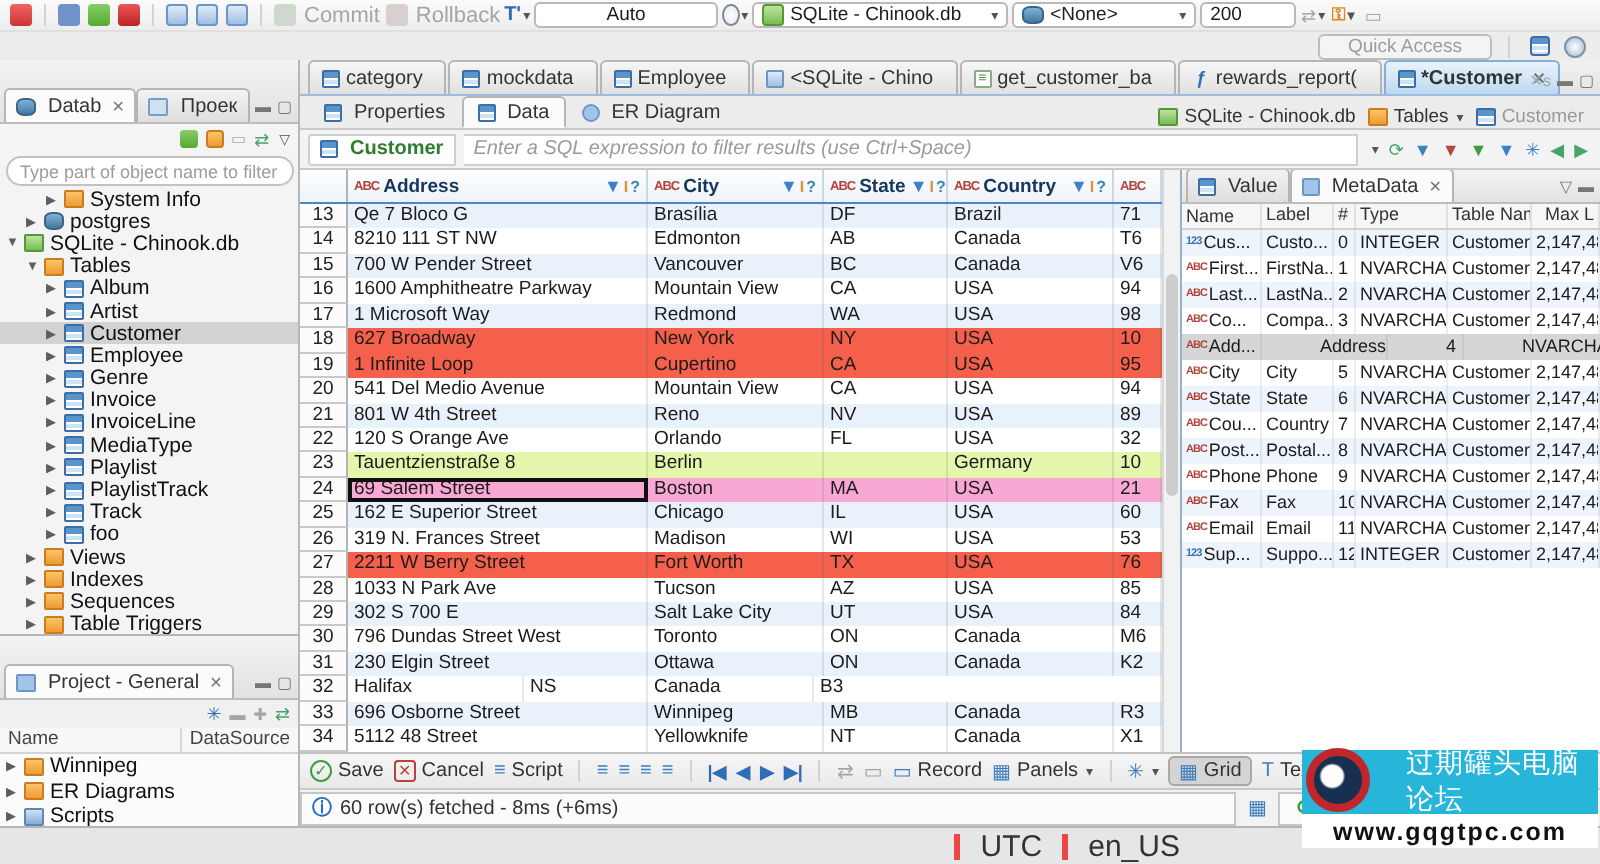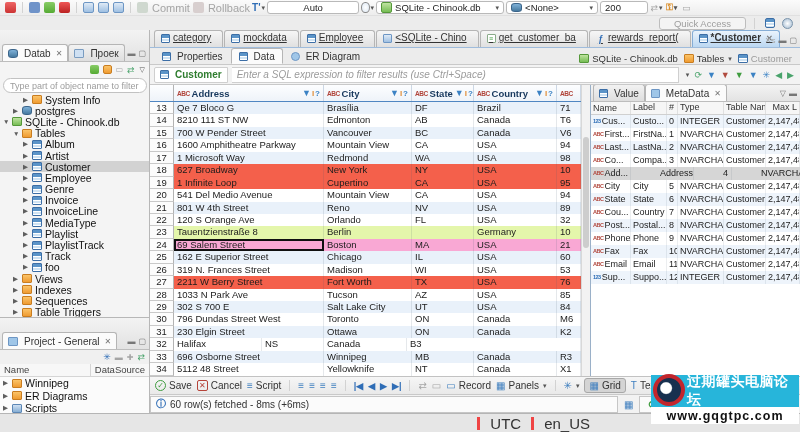--- a/index.html
+++ b/index.html
@@ -51,21 +51,21 @@
 .proj{position:absolute;left:0;top:287px;width:149px;bottom:0;background:#fbfbfb;border-top:1px solid #b7b7b7;}
 .projtb{height:14px;display:flex;align-items:center;justify-content:flex-end;gap:4px;padding:0 4px;background:#f0f0f0;}
 .projcols{display:flex;height:13px;border-bottom:1px solid #d5d5d5;background:#f7f7f7;font-size:9.5px;color:#444;}
 .projcols div{padding:0 4px;}
 .pc1{width:92px;border-right:1px solid #d5d5d5;}
 .pi{display:flex;align-items:center;height:12.5px;padding-left:3px;}
 .i-bm,.i-erd{background:linear-gradient(#fbc469,#ef9b31);border:1px solid #c97d20;}
 .i-scripts{background:linear-gradient(#cfe0f2,#86aed4);border:1px solid #5d87b5;}
 
 .etabs{height:18px;display:flex;align-items:flex-end;background:linear-gradient(#f0f0f0,#e4e4e4);border-bottom:1px solid #9fbcdc;padding-left:4px;}
-.etab{display:flex;align-items:flex-end;gap:3px;height:17px;padding:4px 6px;font-size:10px;color:#333;border:1px solid #b5b5b5;border-bottom:none;border-radius:3px 3px 0 0;background:linear-gradient(#f6f6f6,#e0e0e0);margin-right:1px;white-space:nowrap;max-width:110px;overflow:hidden;text-decoration:underline;}
+.etab{display:flex;align-items:center;gap:3px;height:17px;padding:4px 6px;font-size:10px;color:#333;border:1px solid #b5b5b5;border-bottom:none;border-radius:3px 3px 0 0;background:linear-gradient(#f6f6f6,#e0e0e0);margin-right:1px;white-space:nowrap;max-width:110px;overflow:hidden;}
 .etab.active{background:linear-gradient(#eaf3fc,#bcd8f2);border-color:#85add6;font-weight:700;}
 .tabic{width:9px;height:9px;border-radius:1px;flex:0 0 auto;display:inline-flex;align-items:center;justify-content:center;font-size:9px;font-weight:700;color:#2f6db6;}
 .tabi-table{background:linear-gradient(180deg,#5b94c8 0 3px,#fff 3px 4px,#cfe3f3 4px 6px,#fff 6px 7px,#cfe3f3 7px 9px);border:1px solid #3c6ea6;}
 .tabi-conn{background:linear-gradient(#dfeaf6,#9fc0e2);border:1px solid #6d96c4;}
 .tabi-script{background:#fff;border:1px solid #8aab8a;color:#3f9c3f;font-size:7px;font-style:normal;}
 .tabi-func{background:transparent;font-style:italic;}
 
 .subrow{height:17px;display:flex;align-items:flex-end;background:#ececec;border-bottom:1px solid #c9c9c9;padding-left:4px;}
 .stab{display:flex;align-items:center;gap:3px;height:16px;padding:0 7px;font-size:10px;color:#333;border:1px solid transparent;}
 .stab.active{background:#fbfbfb;border-color:#b5b5b5;border-bottom-color:#fbfbfb;border-radius:3px 3px 0 0;}
@@ -133,21 +133,21 @@
 .rmsg{display:flex;align-items:center;gap:4px;border:1px solid #c6c6c6;background:#fbfbfb;height:17px;flex:0 0 468px;padding:0 5px;}
 .infoi{color:#2f6db6;font-weight:700;}
 .rcount{display:flex;align-items:center;gap:4px;border:1px solid #c6c6c6;background:#fbfbfb;height:17px;padding:0 8px;margin-left:6px;}
 .greenr{color:#3f9c3f;font-weight:700;}
 
 .sbar{position:absolute;left:0;right:0;bottom:0;height:19px;background:#e6e6e6;border-top:1px solid #b5b5b5;}
 .sbg{position:absolute;right:200px;top:0;height:100%;display:flex;align-items:center;}
 .sbc{padding:0 10px;border-left:3px solid #ef4444;font-size:15px;color:#333;height:13px;display:flex;align-items:center;}
 
 .wm{position:absolute;right:1px;bottom:8px;width:148px;z-index:50;}
-.wmtop{position:relative;background:#27b5da;height:32px;display:flex;align-items:center;padding-left:36px;color:#fff;font-size:14px;font-weight:700;letter-spacing:0.5px;}
+.wmtop{position:relative;background:#27b5da;height:32px;display:flex;align-items:center;padding-left:52px;color:#fff;font-size:14px;font-weight:400;letter-spacing:0.5px;}
 .wmlogo{position:absolute;left:2px;top:-1px;width:32px;height:32px;border-radius:50%;border:4px solid #c2262d;background:radial-gradient(circle at 38% 42%,#ffffff 0 26%,#17304f 32% 100%);}
 .wmbot{background:#fff;height:17px;display:flex;align-items:center;justify-content:center;font-size:12.5px;font-weight:700;letter-spacing:1px;color:#111;}
 </style>
 </head>
 <body>
 
 <div class="tb1">
   <span class="ic">
       <span class="sq plug-new"></span>
     </span>

